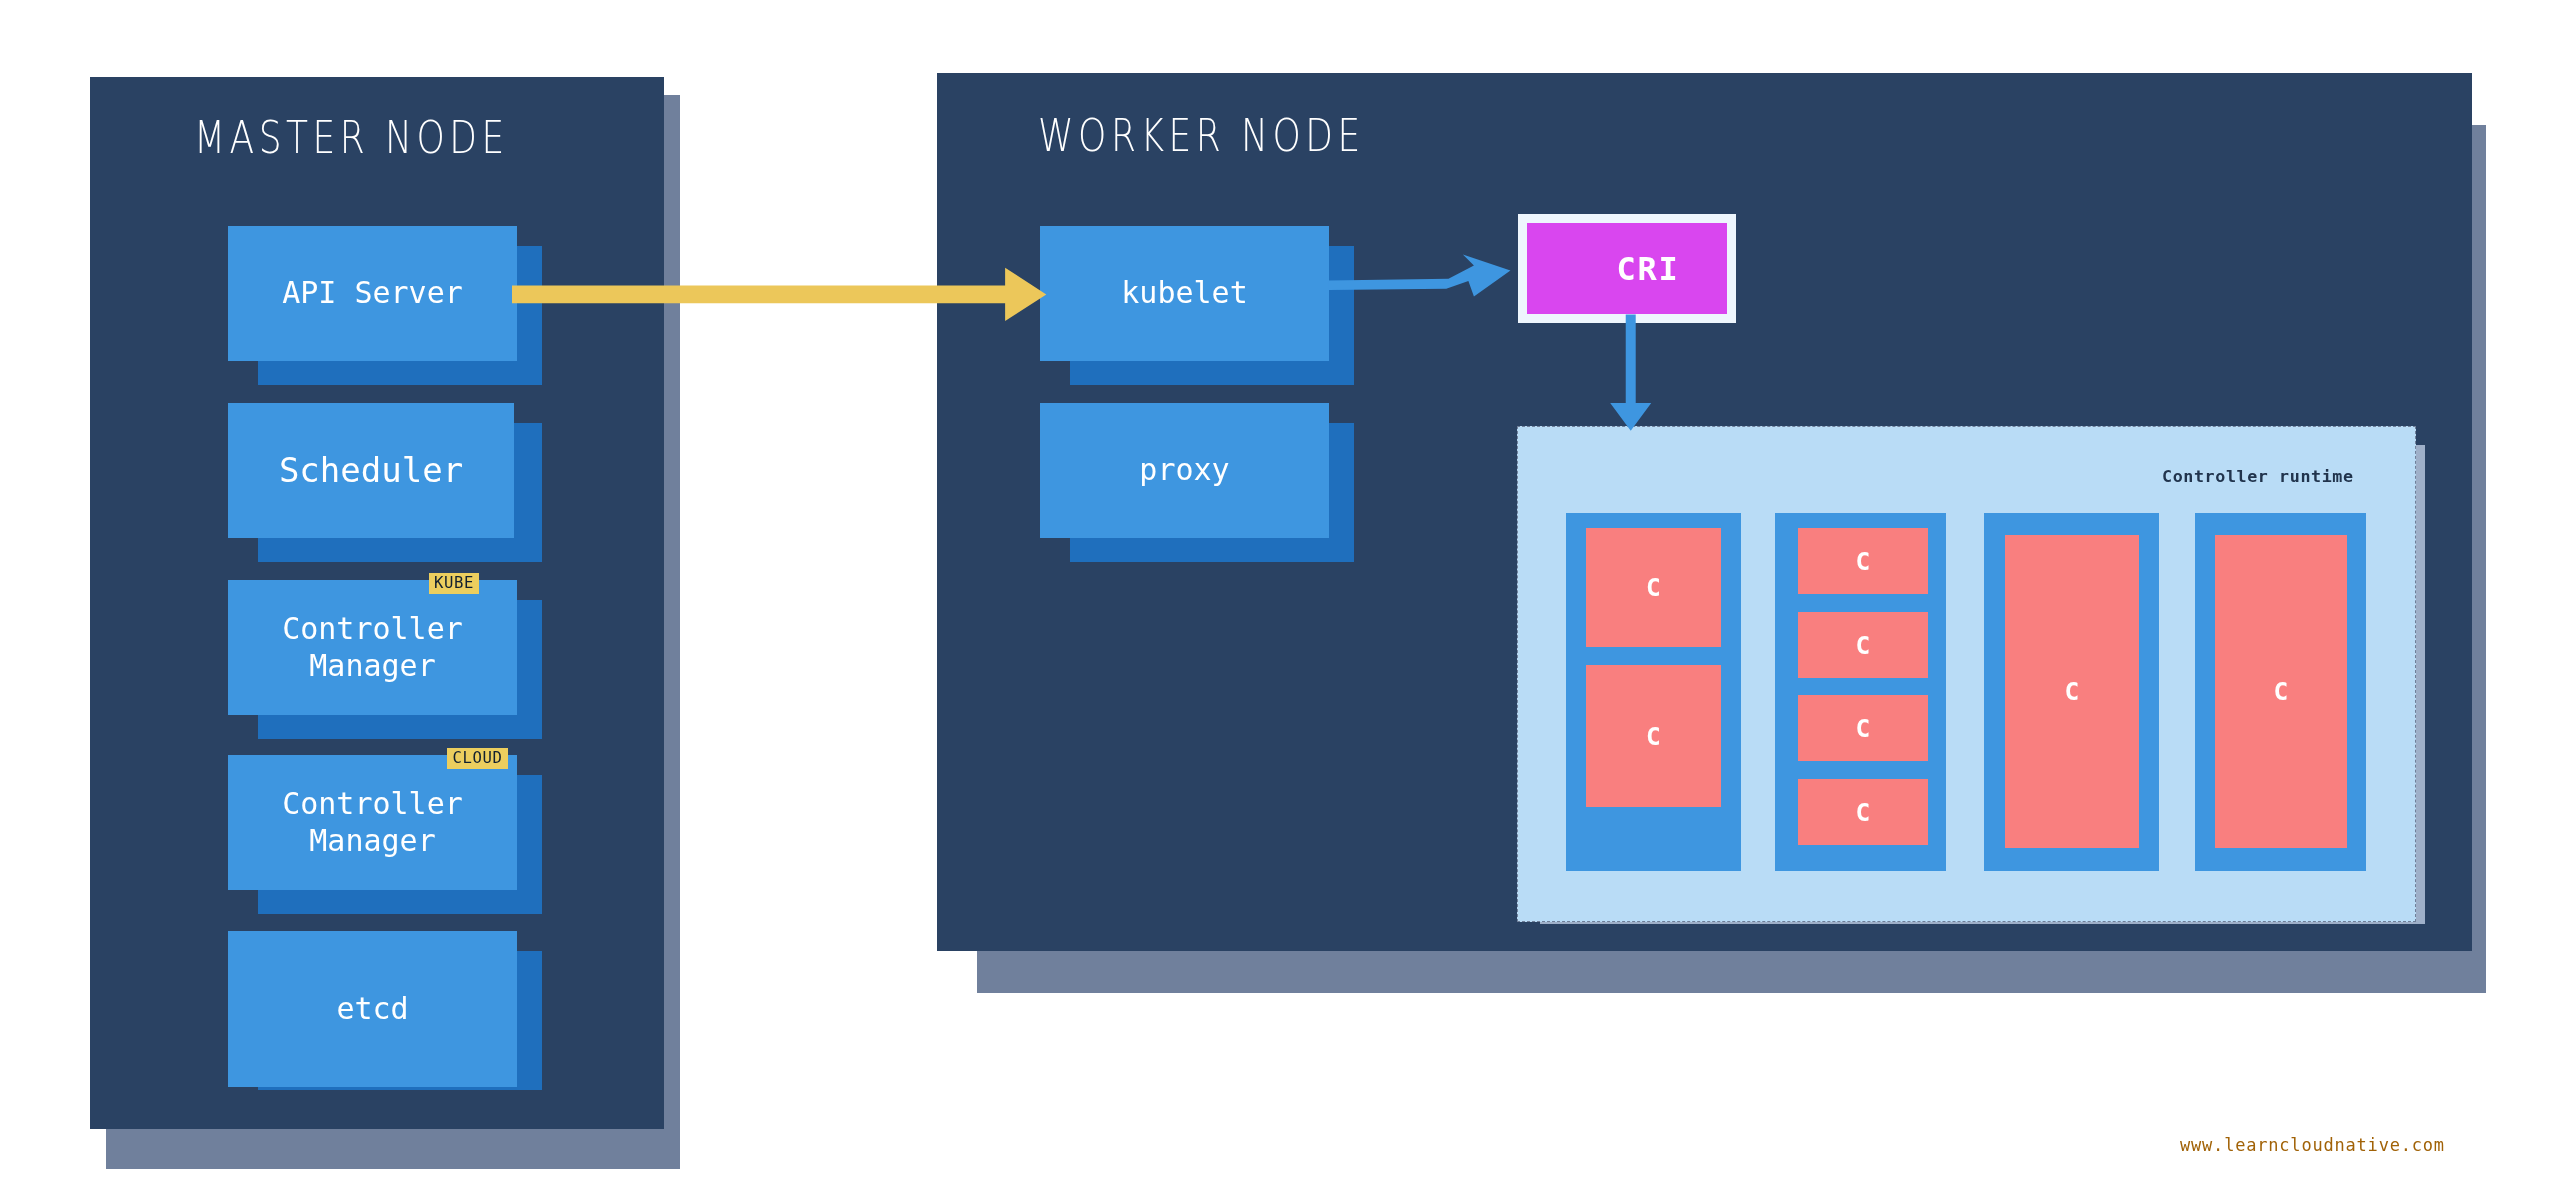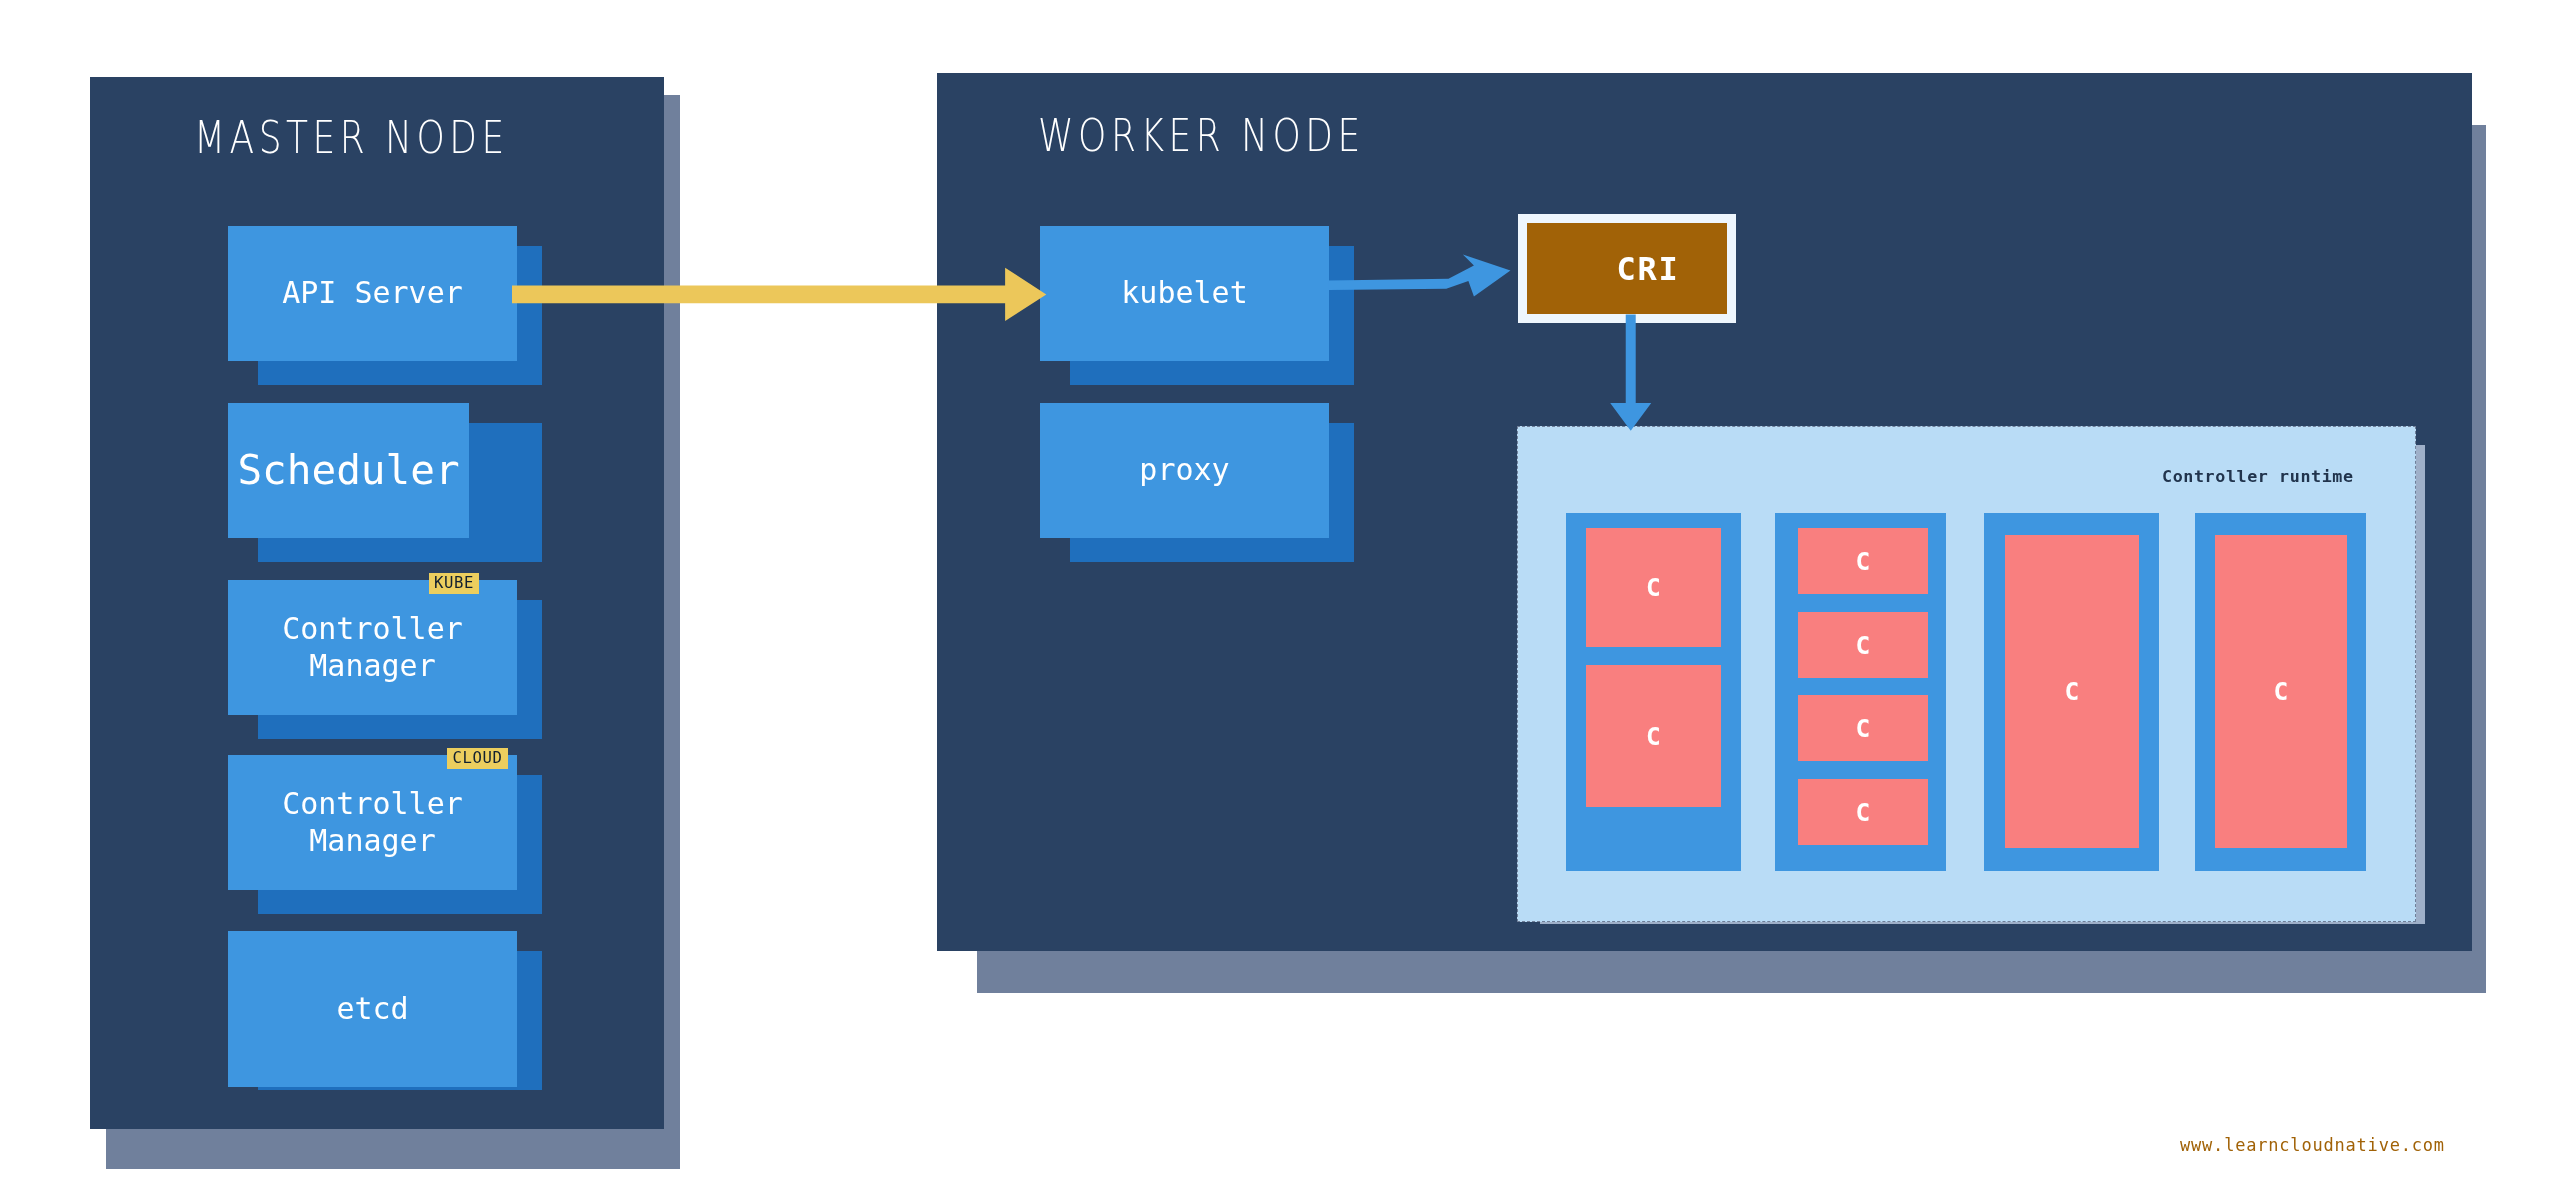--- a/index.html
+++ b/index.html
@@ -65,21 +65,21 @@
   
   .cri-outer {
     position:absolute;
     background:#eef6fd;
     display:flex;
     align-items:center;
     justify-content:center;
   }
   .cri-inner {
     position:absolute;
-    background:#a16207;
+    background:#d946ef;
     display:flex;
     align-items:center;
     justify-content:center;
     color:#ffffff;
     font-family:"DejaVu Sans Mono", monospace;
     font-weight:bold;
     font-size:32px;
     letter-spacing:1.7px;
     padding-left:42px;
   }
@@ -140,21 +140,21 @@
   <div class="node-shadow" style="left:106px; top:95px; width:574px; height:1074px;"></div>
   <div class="node-panel" style="left:90px; top:77px; width:574px; height:1052px;"></div>
   <div class="node-title" style="left:194px; top:111px; font-size:45px;">MASTER NODE</div>
 
   <div class="svc-shadow" style="left:258px; top:246px; width:284px; height:139px;"></div>
   <div class="svc" style="left:228px; top:226px; width:289px; height:135px; font-size:30px;">
     <span>API Server</span>
   </div>
 
   <div class="svc-shadow" style="left:258px; top:423px; width:284px; height:139px;"></div>
-  <div class="svc" style="left:228px; top:403px; width:241px; height:135px; font-size:41px;">
+  <div class="svc" style="left:228px; top:403px; width:286px; height:135px; font-size:34px;">
     <span>Scheduler</span>
   </div>
 
   <div class="svc-shadow" style="left:258px; top:600px; width:284px; height:139px;"></div>
   <div class="svc" style="left:228px; top:580px; width:289px; height:135px; font-size:30px; white-space:pre-line;">
     <span>Controller
 Manager</span>
   </div>
   <div class="badge" style="left:429px; top:573px; width:50px; height:21px;">
     <span>KUBE</span>

